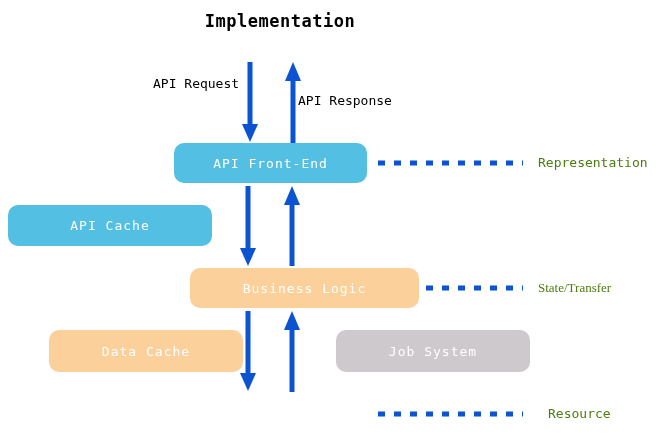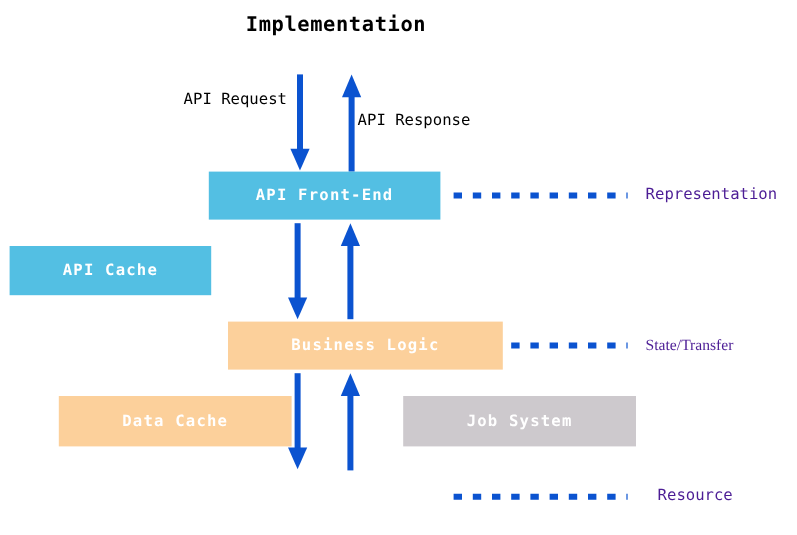--- a/index.html
+++ b/index.html
@@ -33,39 +33,40 @@
   .flow-label.request  { left: 153px; top: 76px; }
   .flow-label.response { left: 298px; top: 93px; }
 
   .box {
     position: absolute;
     display: flex;
     align-items: center;
     justify-content: center;
     color: #ffffff;
     font-size: 13px;
-    font-weight: bold;
+    font-weight: normal;
     letter-spacing: 1px;
     white-space: nowrap;
+    border-radius: 10px;
   }
   .box.cyan   { background: #53bfe3; }
   .box.orange { background: #fcd09b; }
   .box.gray   { background: #cdc9cd; }
 
   .box.api-front-end  { left: 174px; top: 143px; width: 193px; height: 40px; }
-  .box.api-cache      { left: 8px;   top: 205px; width: 168px; height: 41px; }
+  .box.api-cache      { left: 8px;   top: 205px; width: 204px; height: 41px; }
   .box.business-logic { left: 190px; top: 268px; width: 229px; height: 40px; }
   .box.data-cache     { left: 8px;   top: 330px; width: 194px; height: 42px; margin-left: 41px; }
   .box.job-system     { left: 336px; top: 330px; width: 194px; height: 42px; }
   .box.data           { left: 174px; top: 393px; width: 193px; height: 42px; }
 
   .side-label {
     position: absolute;
     font-size: 13px;
-    color: #4c1d95;
+    color: #4d7c0f;
     white-space: nowrap;
   }
   .side-label.representation { left: 538px; top: 155px; }
   .side-label.state-transfer { left: 538px; top: 280px; font-family: Liberation Serif, serif; }
   .side-label.resource       { left: 548px; top: 406px; }
 
   svg.overlay {
     position: absolute;
     left: 0; top: 0;
     width: 664px; height: 446px;

